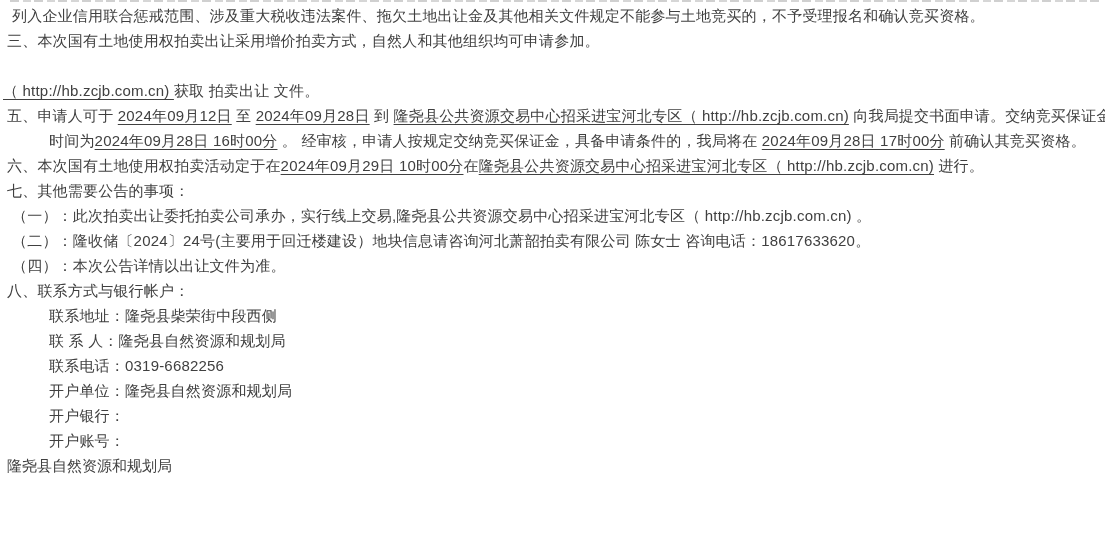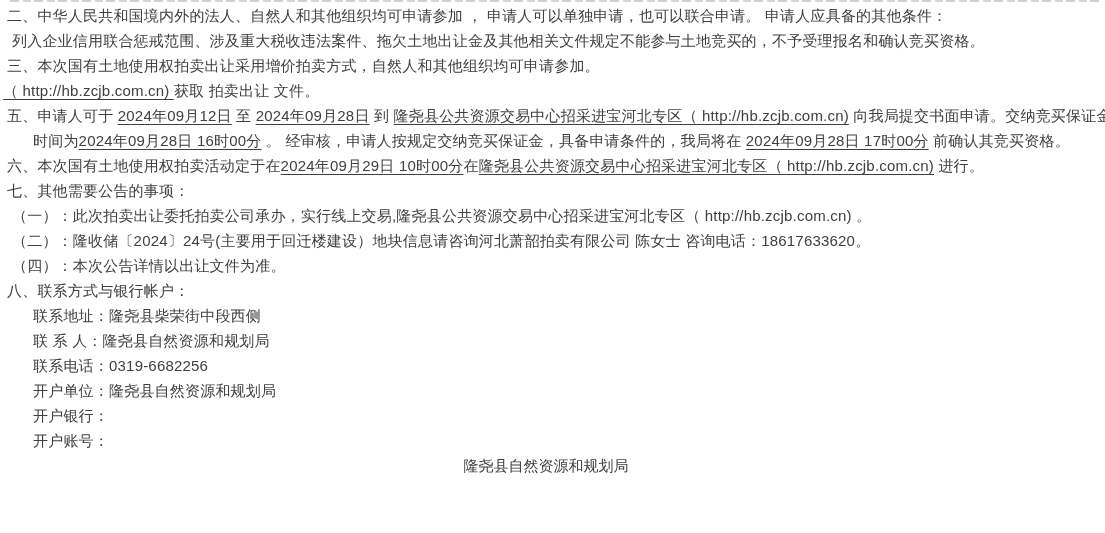--- a/index.html
+++ b/index.html
@@ -31,43 +31,42 @@
     padding: 3px 0 0 7px;
   }
   .line {
     font-size: 15px;
     line-height: 25px;
     white-space: pre;
     letter-spacing: 0.2px;
   }
   .ind0 { margin-left: 0; }
   .ind1 { margin-left: 5px; }
-  .ind2 { margin-left: 26px; }
-  .ind3 { margin-left: -4px; }
+  .ind2 { margin-left: 42px; }
+  .ind3 { margin-left: -4px; margin-top: 25px; }
   .u {
     text-decoration: underline;
     text-underline-offset: 3px;
     text-decoration-thickness: 1px;
   }
   .footer-line {
     font-size: 15px;
     line-height: 25px;
-    text-align: center;
+    text-align: left;
     padding-right: 20px;
     white-space: pre;
   }
 </style>
 </head>
 <body>
 
 <div class="top-remnant"></div>
 
 <div class="doc">
   <div>
-      <div class="line ind0"><span>二、中华人民共和国境内外的法人、自然人和其他组织均可申请参加 ， 申请人可以单独申请，也可以联合申请。 申请人应具备的其他条件：</span></div>
       <div class="line ind1"><span>列入企业信用联合惩戒范围、涉及重大税收违法案件、拖欠土地出让金及其他相关文件规定不能参与土地竞买的，不予受理报名和确认竞买资格。</span></div>
       <div class="line ind0"><span>三、本次国有土地使用权拍卖出让采用增价拍卖方式，自然人和其他组织均可申请参加。</span></div>
       <div class="line ind3"><span class="u">（ http://hb.zcjb.com.cn) </span><span>获取 拍卖出让 文件。</span></div>
       <div class="line ind0"><span>五、申请人可于 </span><span class="u">2024年09月12日</span><span> 至 </span><span class="u">2024年09月28日</span><span> 到 </span><span class="u">隆尧县公共资源交易中心招采进宝河北专区（ http://hb.zcjb.com.cn)</span><span> 向我局提交书面申请。交纳竞买保证金的截止</span></div>
       <div class="line ind2"><span>时间为</span><span class="u">2024年09月28日 16时00分</span><span> 。 经审核，申请人按规定交纳竞买保证金，具备申请条件的，我局将在 </span><span class="u">2024年09月28日 17时00分</span><span> 前确认其竞买资格。</span></div>
       <div class="line ind0"><span>六、本次国有土地使用权拍卖活动定于在</span><span class="u">2024年09月29日 10时00分</span><span>在</span><span class="u">隆尧县公共资源交易中心招采进宝河北专区（ http://hb.zcjb.com.cn)</span><span> 进行。</span></div>
       <div class="line ind0"><span>七、其他需要公告的事项：</span></div>
       <div class="line ind1"><span>（一）：此次拍卖出让委托拍卖公司承办，实行线上交易,隆尧县公共资源交易中心招采进宝河北专区（ http://hb.zcjb.com.cn) 。</span></div>
       <div class="line ind1"><span>（二）：隆收储〔2024〕24号(主要用于回迁楼建设）地块信息请咨询河北萧韶拍卖有限公司 陈女士 咨询电话：18617633620。</span></div>
       <div class="line ind1"><span>（四）：本次公告详情以出让文件为准。</span></div>

